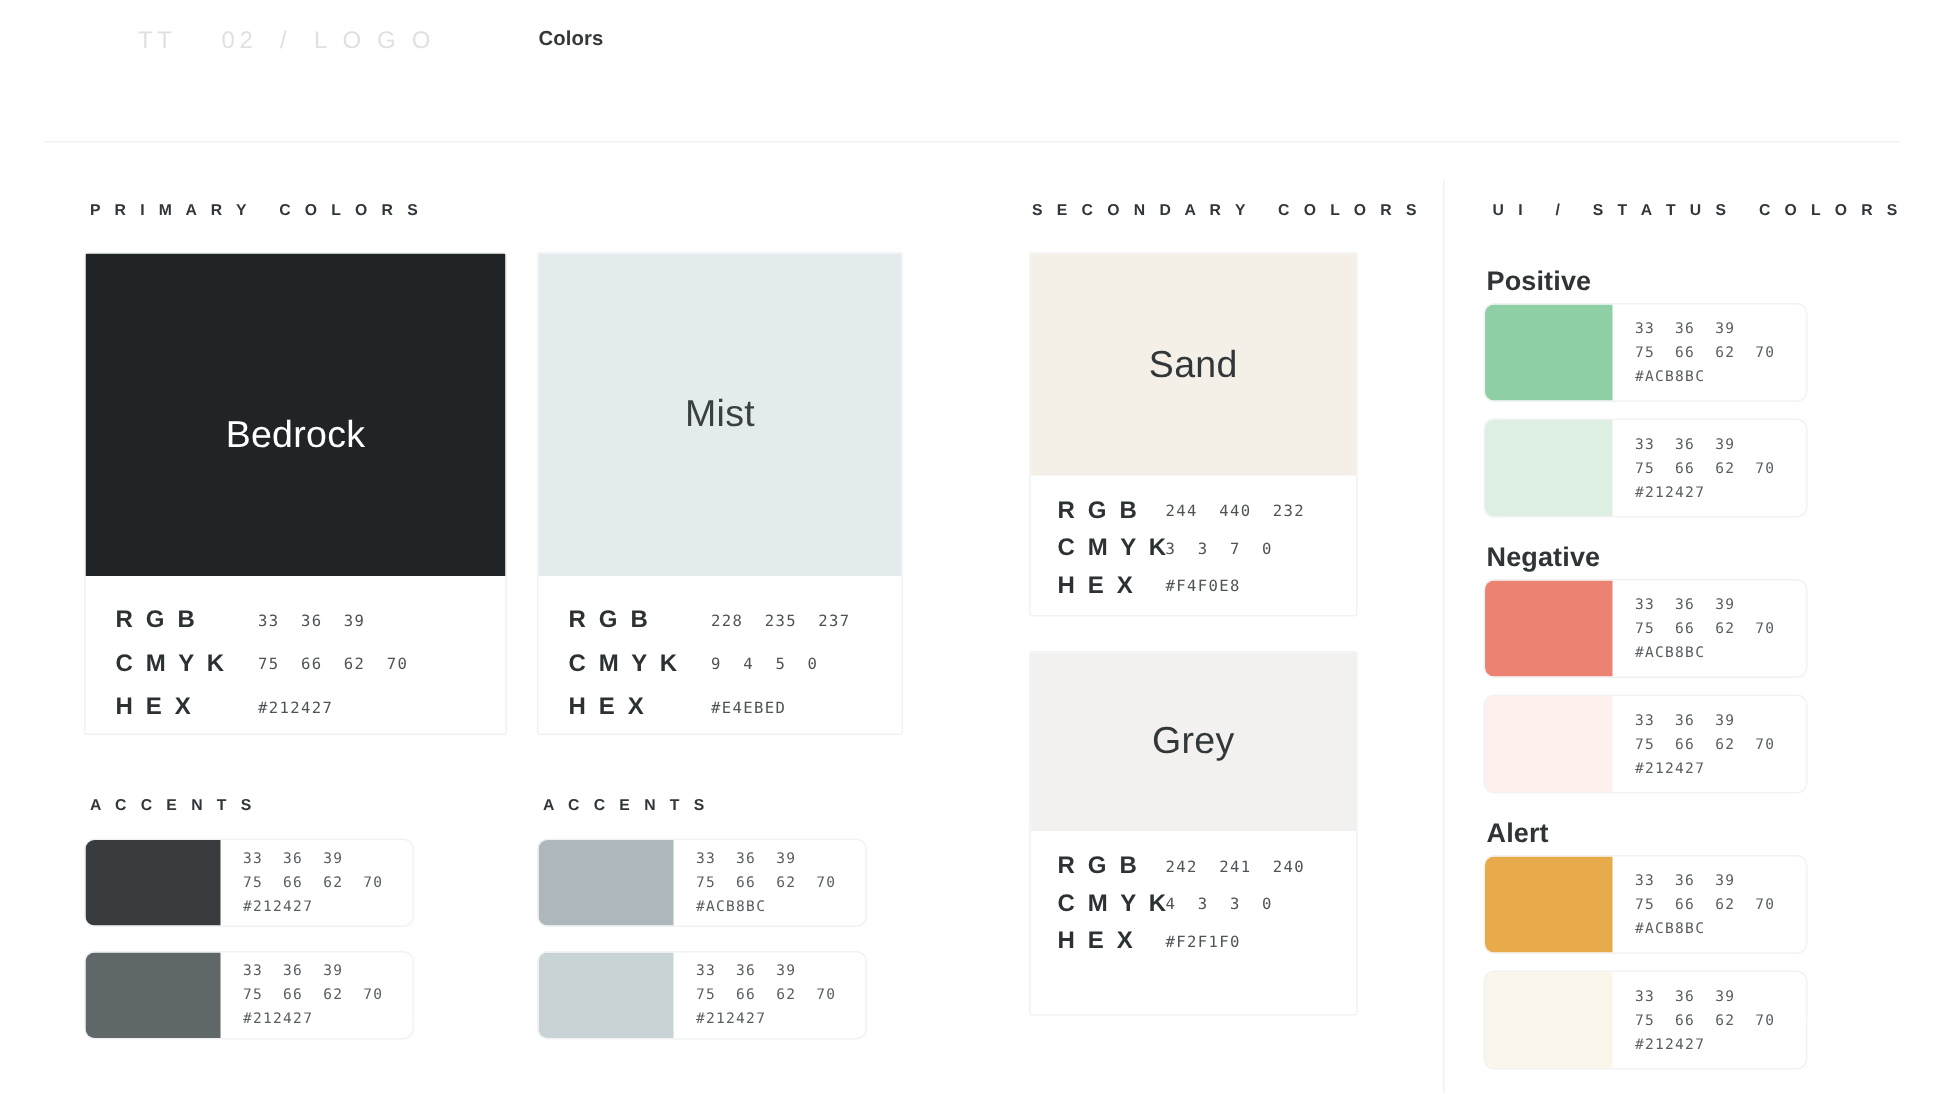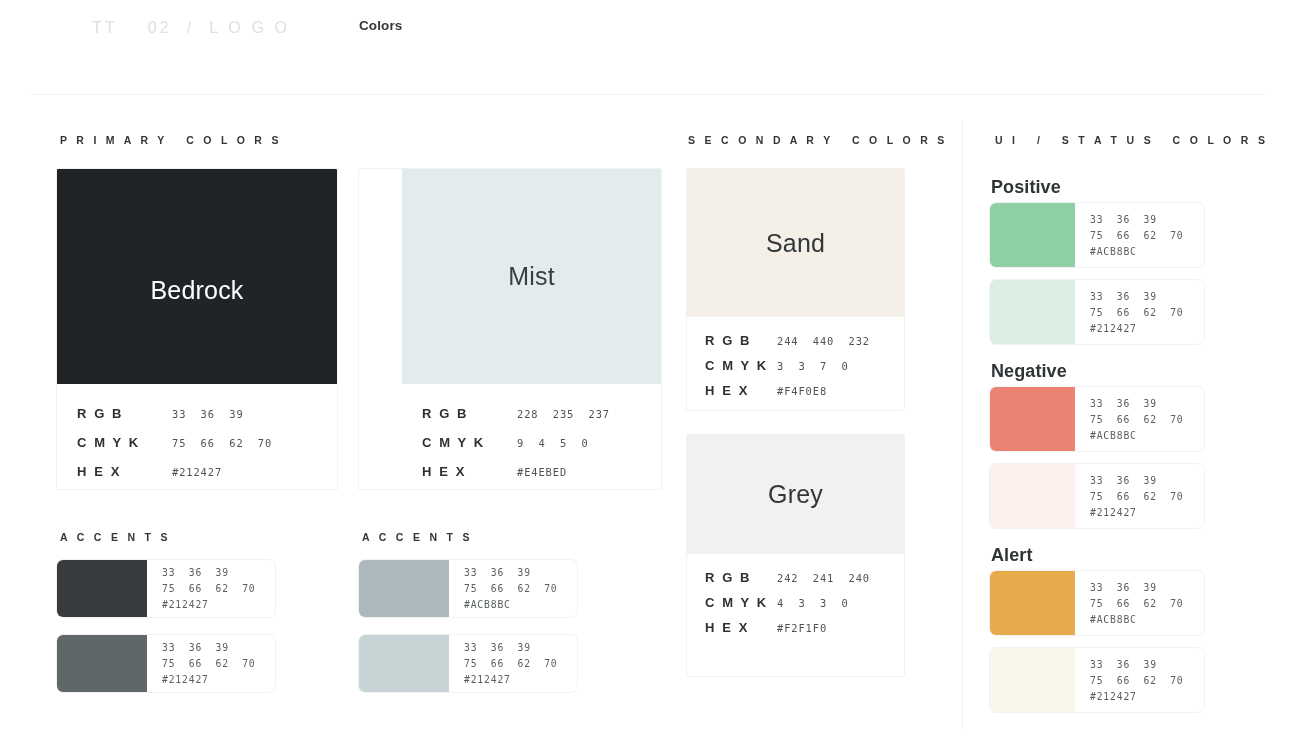--- a/index.html
+++ b/index.html
@@ -91,21 +91,21 @@
   }
   .big-meta {
     padding: 0;
   }
   .meta-row {
     display: flex;
     align-items: center;
     height: 29px;
   }
   .meta-key {
-    font-size: 13px;
+    font-size: 16px;
     font-weight: 700;
     letter-spacing: 2.1px;
     color: #2c3134;
     width: 95px;
     white-space: pre;
   }
   .meta-val {
     font-family: "DejaVu Sans Mono", monospace;
     font-size: 10.4px;
     letter-spacing: 0.9px;
@@ -186,21 +186,21 @@
       <span class="meta-key">C M Y K</span>
       <span class="meta-val">75  66  62  70</span>
     </div>
     <div class="meta-row">
       <span class="meta-key">H E X</span>
       <span class="meta-val">#212427</span>
     </div>
   </div>
 </div>
 
-<div class="big-card" style="left:358px; top:168px; width:304px; height:322px;padding-left:43px;">
+<div class="big-card" style="left:358px; top:168px; width:244px; height:322px;">
   <div class="big-swatch" id="sw-mist" style="height: 215px; background: rgb(228, 235, 237);">
     <span class="big-swatch-label" id="lb-mist" style="color: rgb(58, 63, 66);">Mist</span>
   </div>
   <div class="big-meta" style="padding:15px 0 0 20px;">
     <div class="meta-row">
       <span class="meta-key">R G B</span>
       <span class="meta-val">228  235  237</span>
     </div>
     <div class="meta-row">
       <span class="meta-key">C M Y K</span>

